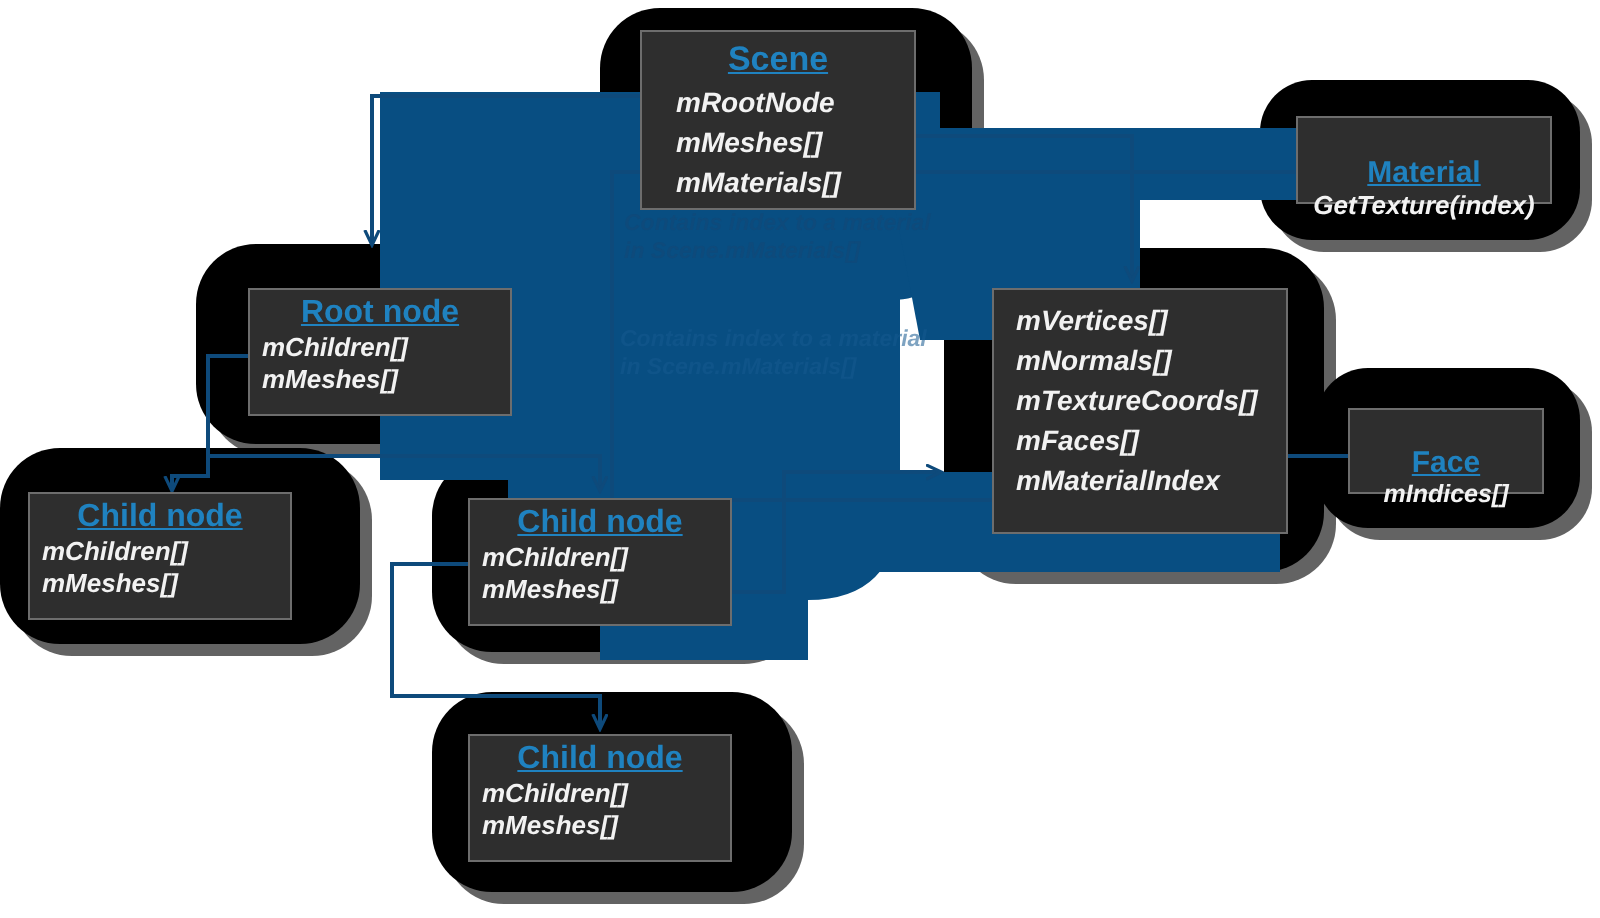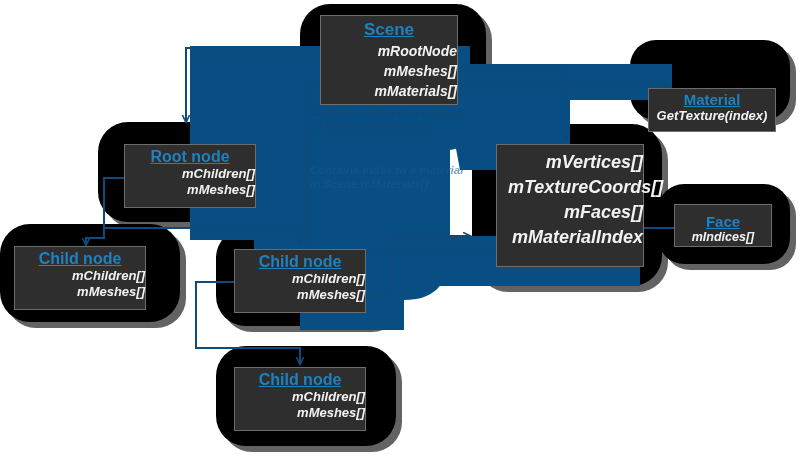--- a/index.html
+++ b/index.html
@@ -12,41 +12,41 @@
   #bg-black{z-index:2;}
   #bg-blue{z-index:3;}
   #connectors{z-index:4;}
   .nodes{position:absolute;left:0;top:1px;width:744px;height:459px;z-index:5;}
 
   
   .ent{position:absolute;background:#2e2e2e;border:1px solid #6d6d6d;
        box-sizing:border-box;text-align:center;}
   .ent .ttl{color:#1f82c0;font-weight:bold;font-style:normal;
             text-decoration:underline;display:block;line-height:1.15;}
-  .ent ul{list-style:none;margin:0;padding:0;text-align:right;}
+  .ent ul{list-style:none;margin:0;padding:0;text-align:left;}
   .ent li{color:#f2f2f2;font-weight:bold;font-style:italic;line-height:1.22;
           white-space:nowrap;}
 
   
   #scene{left:320px;top:14px;width:138px;height:90px;padding-top:4px;}
   #scene .ttl{font-size:17px;}
   #scene ul{padding-left:17px;}
   #scene li{font-size:14px;margin-top:3px;}
 
-  #material{left:648px;top:57px;width:128px;height:44px;padding-top:2px;margin-top:30px;}
+  #material{left:648px;top:57px;width:128px;height:44px;padding-top:19px;}
   #material .ttl{font-size:15px;}
   #material ul{text-align:center;padding:0;}
   #material li{font-size:13px;text-align:center;}
 
   #mesh{left:496px;top:143px;width:148px;height:123px;padding-top:4px;}
   #mesh .ttl{font-size:17px;}
   #mesh ul{padding-left:11px;}
-  #mesh li{font-size:18px;margin-top:3px;}
-
-  #face{left:674px;top:203px;width:98px;height:43px;padding-top:8px;}
+  #mesh li{font-size:14px;margin-top:3px;}
+
+  #face{left:674px;top:203px;width:98px;height:43px;padding-top:18px;}
   #face .ttl{font-size:15px;}
   #face ul{text-align:center;padding:0;}
   #face li{font-size:12.5px;text-align:center;}
 
   .nodebox{width:132px;height:64px;padding-top:3px;}
   .nodebox .ttl{font-size:16px;}
   .nodebox ul{padding-left:6px;}
   .nodebox li{font-size:13px;}
 
   #rootnode{left:124px;top:143px;}
@@ -152,20 +152,21 @@
     <div class="ent" id="material">
       <span class="ttl">Material</span>
       <ul>
         <li>GetTexture(index)</li>
       </ul>
     </div>
 
     <div class="ent" id="mesh">
       <ul>
         <li>mVertices[]</li>
+        <li>mNormals[]</li>
         <li>mTextureCoords[]</li>
         <li>mFaces[]</li>
         <li>mMaterialIndex</li>
       </ul>
     </div>
 
     <div class="ent" id="face">
       <span class="ttl">Face</span>
       <ul>
         <li>mIndices[]</li>

